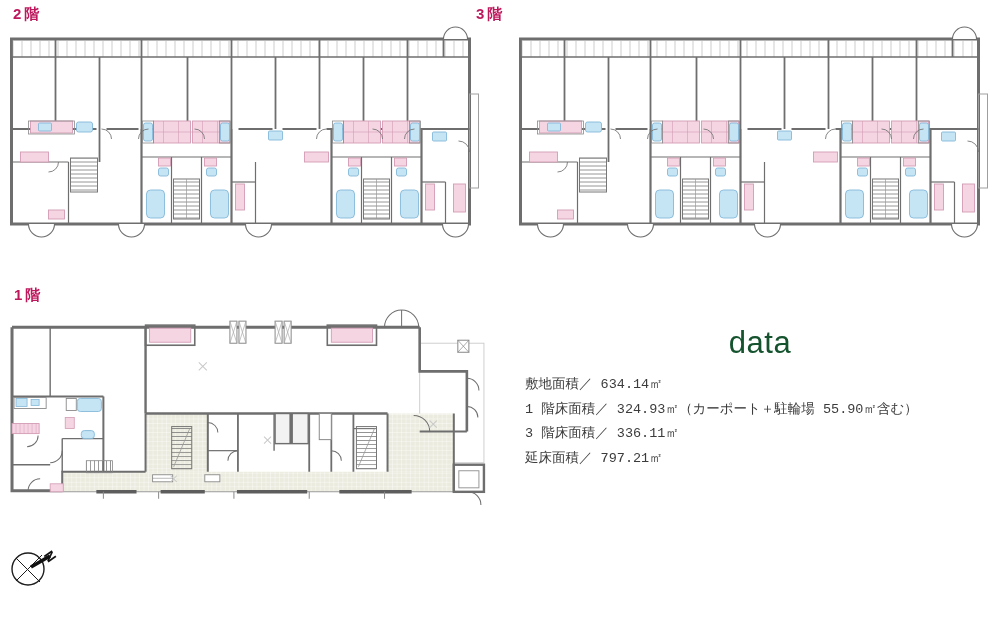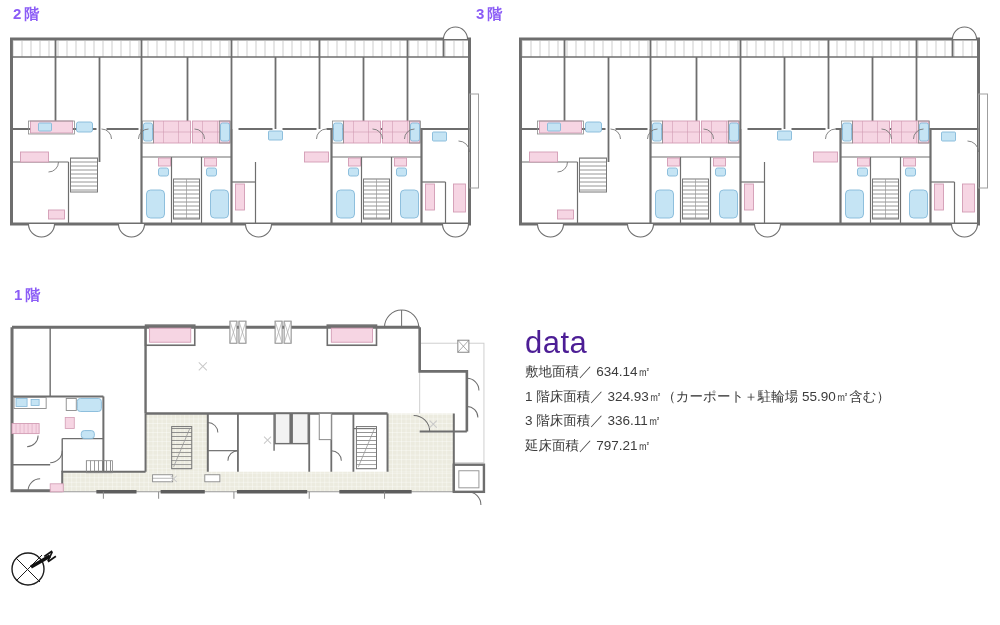--- a/index.html
+++ b/index.html
@@ -1,28 +1,28 @@
 <!DOCTYPE html>
 <html><head>
 <meta charset="utf-8">
 <style>
   html,body{margin:0;padding:0;background:#fff;}
   .canvas{position:relative;width:1000px;height:625px;background:#ffffff;overflow:hidden;
           font-family:"Liberation Sans", sans-serif;}
-  .floor-label{position:absolute;font-size:15px;font-weight:bold;color:#8b5cf6;letter-spacing:3px;}
+  .floor-label{position:absolute;font-size:15px;font-weight:bold;color:#be185d;letter-spacing:3px;}
   .lbl-2f{left:13px;top:5px;}
   .lbl-3f{left:476px;top:5px;}
   .lbl-1f{left:14px;top:286px;}
   .plan{position:absolute;}
   .plan-2f{left:8px;top:32px;width:476px;height:200px;}
   .plan-3f{left:517px;top:32px;width:476px;height:200px;}
   .plan-1f{left:8px;top:310px;width:492px;height:201px;}
   .data-panel{position:absolute;left:525px;top:326px;width:470px;}
-  .data-title{font-size:31px;line-height:34px;color:#4c1d95;font-weight:400;letter-spacing:0.5px;}
-  .data-lines{}
+  .data-title{font-size:31px;line-height:34px;color:#14532d;font-weight:400;letter-spacing:0.5px;text-align:center;}
+  .data-lines{margin-top:13px;font-family:Liberation Mono, monospace;}
   .data-lines div{font-size:13.5px;line-height:24.6px;color:#3c3c3c;white-space:nowrap;}
   .compass{position:absolute;left:2px;top:538px;width:64px;height:64px;}
   svg,symbol,use{overflow:visible;}
 </style>
 </head>
 <body>
 
 <div class="canvas">
 
   <div class="floor-label lbl-2f">2階</div>

